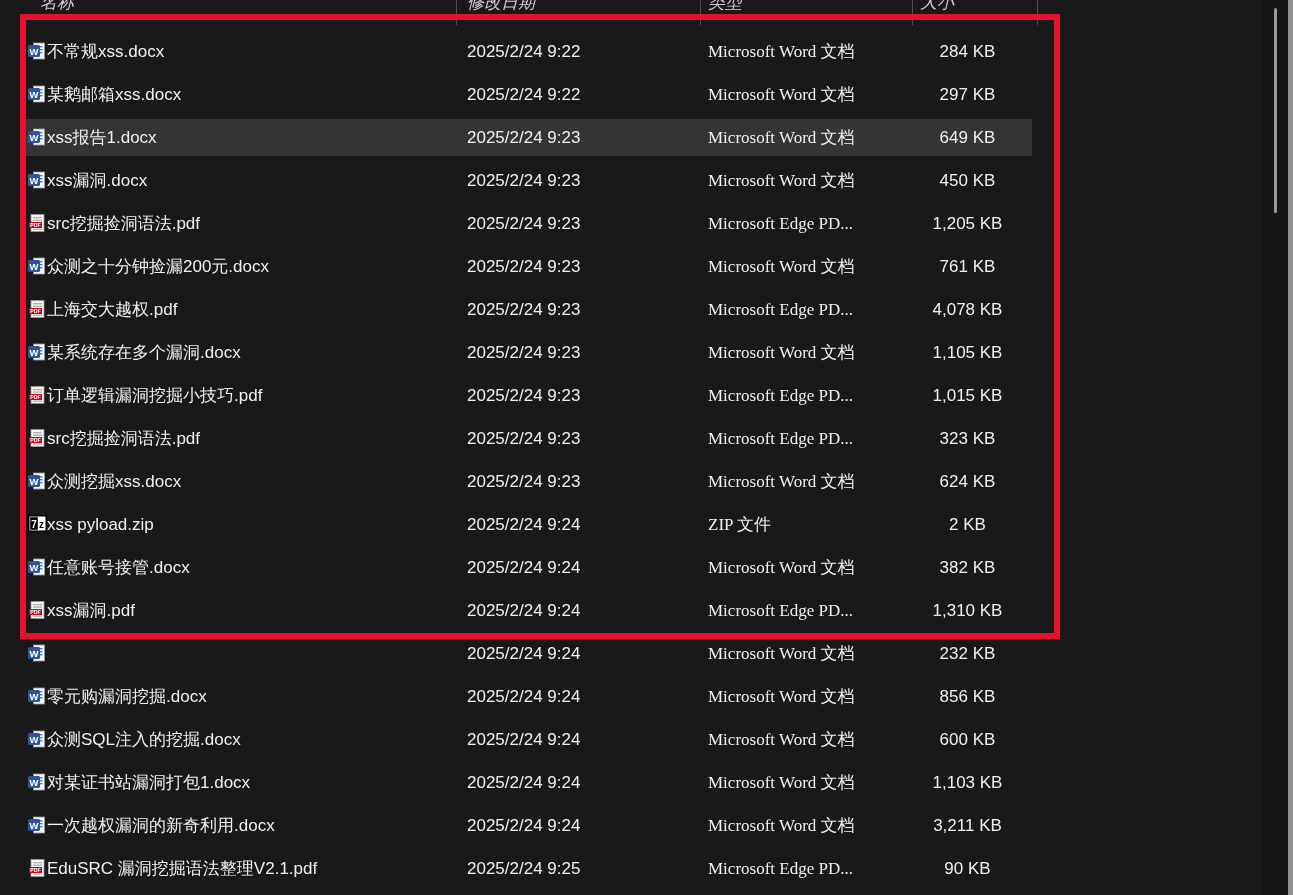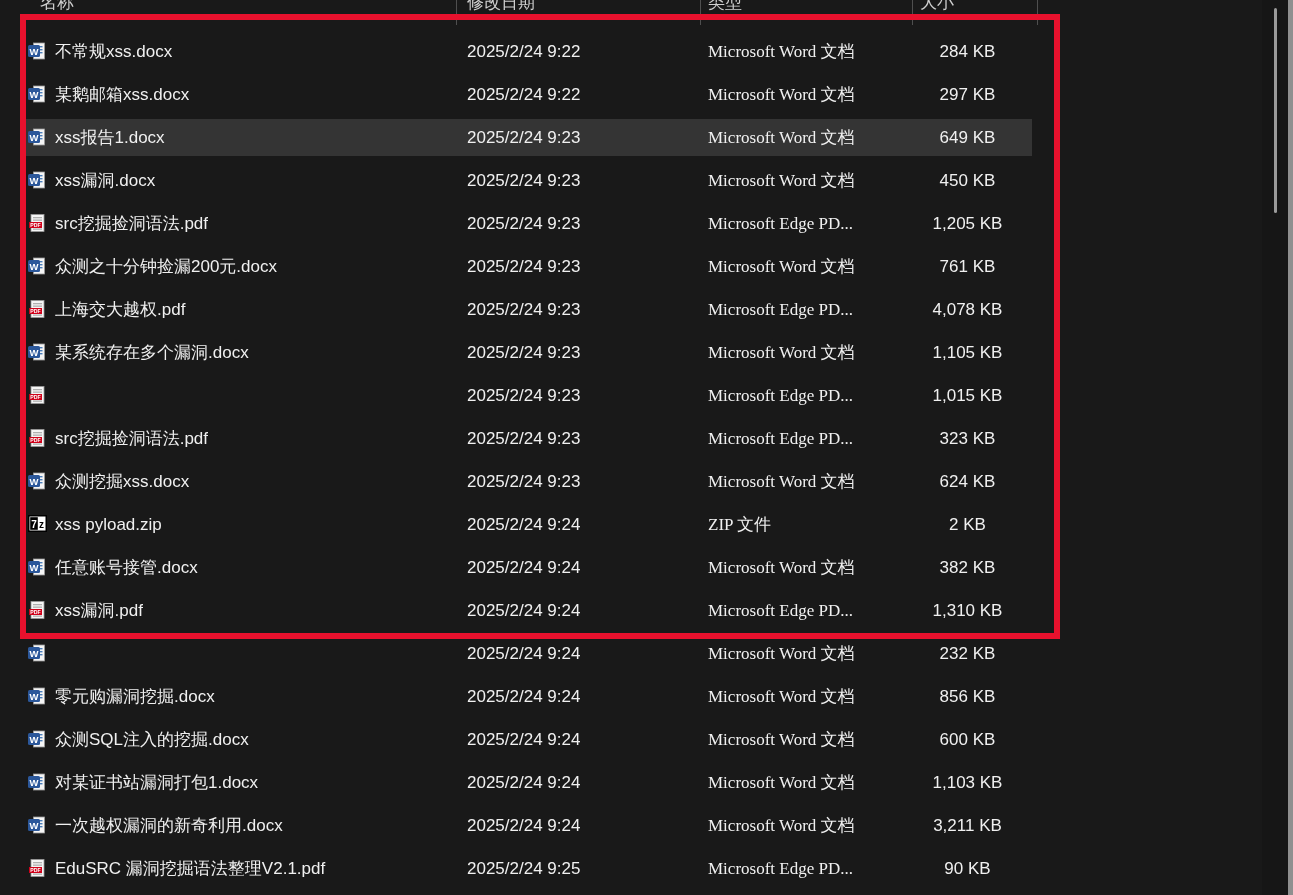--- a/index.html
+++ b/index.html
@@ -3,21 +3,21 @@
 <meta charset="utf-8">
 <style>
   * { margin: 0; padding: 0; box-sizing: border-box; }
   html, body {
     width: 1293px; height: 895px;
     overflow: hidden;
     background: #191919;
     font-family: "Liberation Sans", "DejaVu Sans", sans-serif;
   }
   
-  .header { position: absolute; top: 0; left: 0; width: 1293px; height: 26px; z-index: 3; }
+  .header { position: absolute; top: 0; left: 0; width: 1293px; height: 26px; z-index: 3; font-style: italic; }
   .header .col-label {
     position: absolute; top: -9px;
     font-size: 17px; color: #cfcfcf; white-space: nowrap;
     cursor: default;
   }
   .col-label.c-name { left: 40px; }
   .col-label.c-date { left: 467px; }
   .col-label.c-type { left: 708px; }
   .col-label.c-size { left: 920px; }
   .header .sep {
@@ -39,21 +39,21 @@
     color: #f0f0f0; font-size: 17px;
     cursor: default;
   }
   .row.hover::before {
     content: ""; position: absolute; left: 26px; top: 0;
     width: 1006px; height: 37px;
     background: #343434; z-index: -1;
   }
   .cell { white-space: nowrap; overflow: hidden; }
   .cell-name { width: 467px; padding-left: 28px; display: flex; align-items: center; }
-  .cell-name .fname { margin-left: 9px; }
+  .cell-name .fname { margin-left: 1px; }
   .cell-date { width: 241px; }
   .cell-type { width: 200px; font-family: Liberation Serif, serif; }
   .cell-size { width: 119px; text-align: center; }
 
   
   .ficon { width: 18px; height: 19px; position: relative; flex: none; display: inline-block; }
   .ficon svg { display: block; }
 
   
   .annotation-box {
@@ -241,20 +241,21 @@
       <span class="ficon">
           <svg width="18" height="19" viewBox="0 0 18 19">
             <rect x="3" y="0.5" width="13" height="17" fill="#f5f5f5" stroke="#9a9a9a" stroke-width="0.8"></rect>
             <rect x="5" y="3" width="9" height="1.3" fill="#b0b0b0"></rect>
             <rect x="5" y="5.5" width="9" height="1.3" fill="#b0b0b0"></rect>
             <rect x="5" y="14.5" width="9" height="1.3" fill="#b0b0b0"></rect>
             <rect x="1" y="8" width="13" height="6" fill="#d0021b"></rect>
             <text x="7.5" y="12.8" font-size="5.2" font-weight="bold" fill="#ffffff" text-anchor="middle" font-family="Liberation Sans, sans-serif">PDF</text>
           </svg>
         </span>
+      <span class="fname">订单逻辑漏洞挖掘小技巧.pdf</span>
     </span>
     <span class="cell cell-date">2025/2/24 9:23</span>
     <span class="cell cell-type">Microsoft Edge PD...</span>
     <span class="cell cell-size">1,015 KB</span>
   </div>
     <div class="row">
     <span class="cell cell-name">
       <span class="ficon">
           <svg width="18" height="19" viewBox="0 0 18 19">
             <rect x="3" y="0.5" width="13" height="17" fill="#f5f5f5" stroke="#9a9a9a" stroke-width="0.8"></rect>

